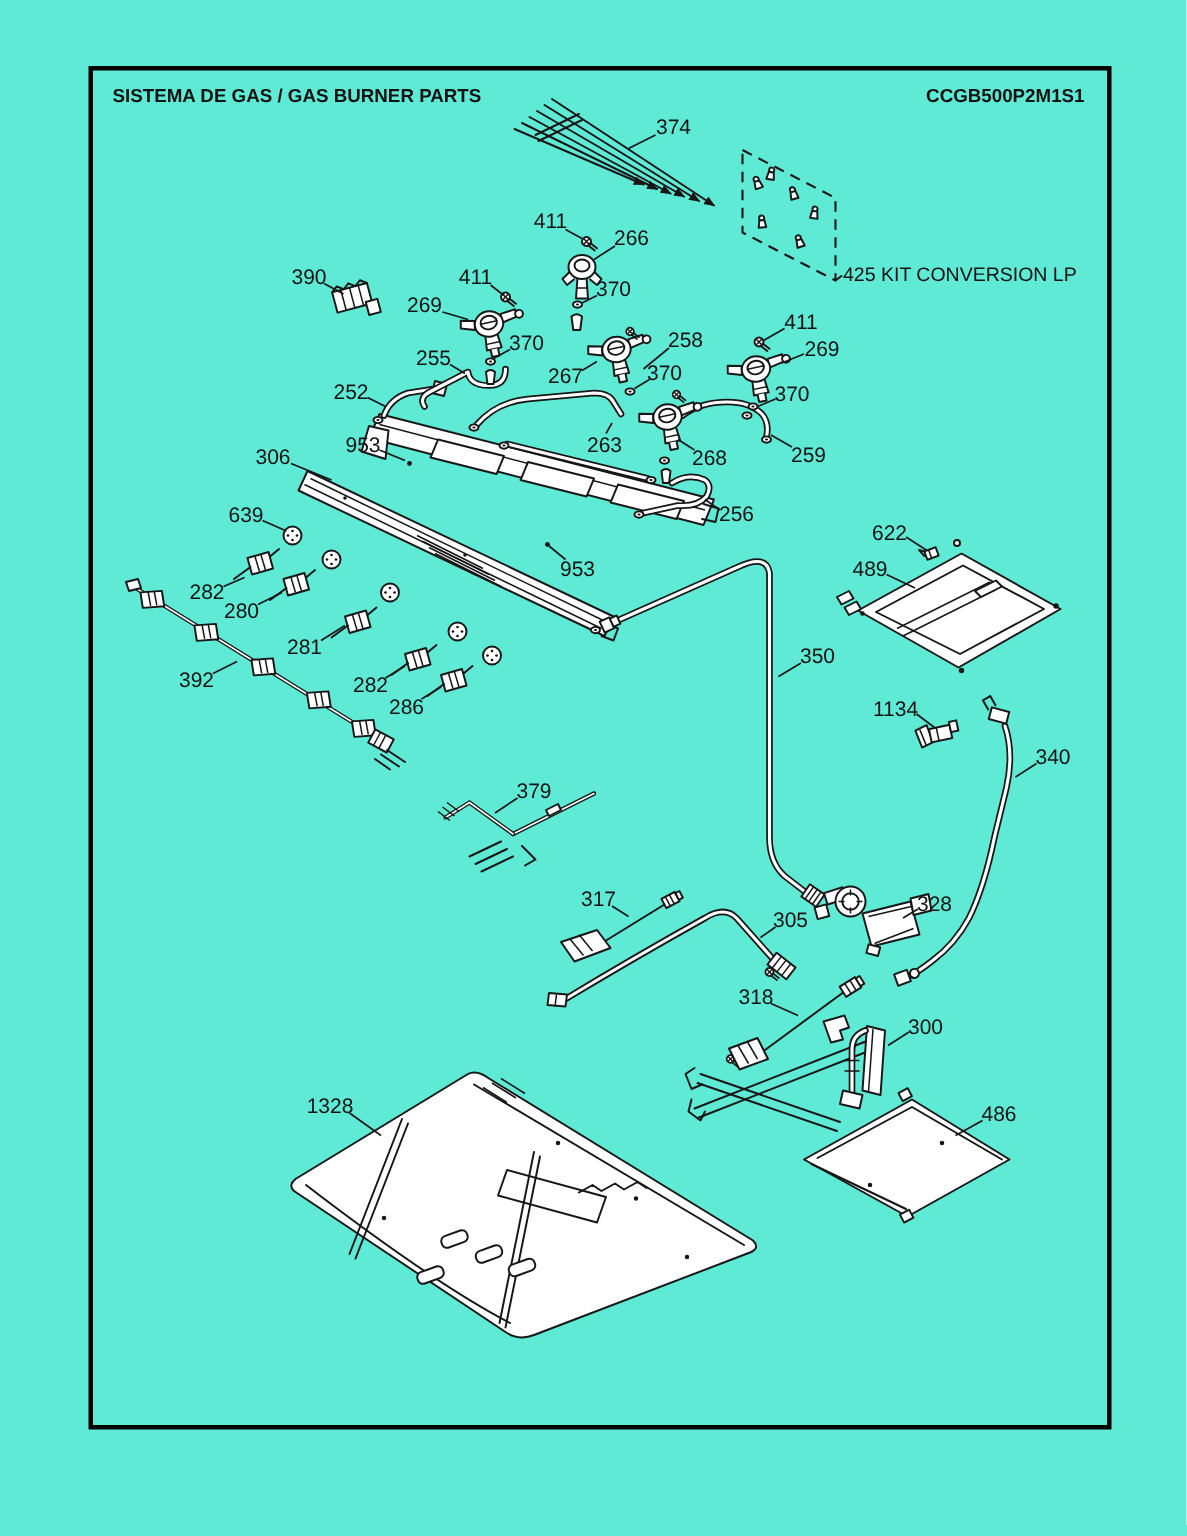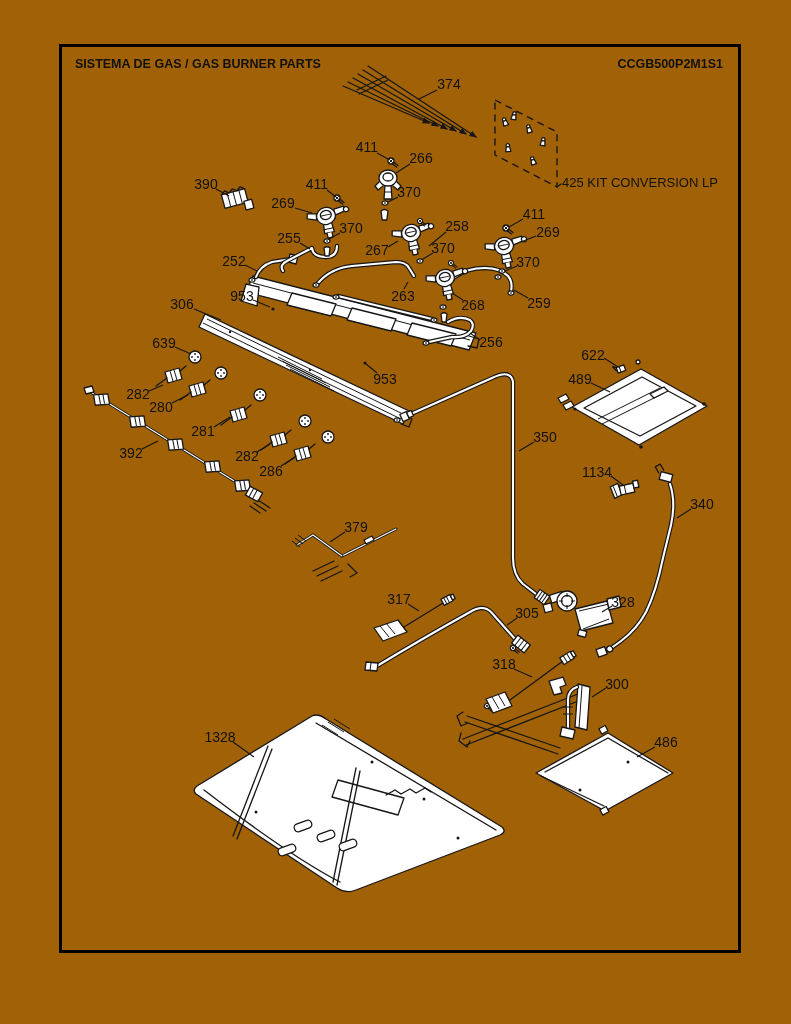--- a/index.html
+++ b/index.html
@@ -1,16 +1,16 @@
 <!DOCTYPE html>
 <html><head>
 <meta charset="utf-8">
 <style>
   html,body{margin:0;padding:0;background:#fff;}
-  .stage{position:relative;width:791px;height:1024px;background:#a16207;overflow:hidden;
+  .stage{position:relative;width:791px;height:1024px;background:#5eead4;overflow:hidden;
          font-family:"Liberation Sans",sans-serif;}
   svg{position:absolute;left:0;top:0;}
   
   .s   {stroke:#161616;fill:none;stroke-width:1.3;stroke-linecap:round;stroke-linejoin:round;}
   .sf  {stroke:#161616;fill:#fff;stroke-width:1.3;stroke-linejoin:round;}
   .thin{stroke:#161616;fill:none;stroke-width:1;}
   .p4  {stroke:#161616;fill:none;stroke-width:4.4;stroke-linecap:round;stroke-linejoin:round;}
   .p2  {stroke:#fff;fill:none;stroke-width:2.1;stroke-linecap:round;stroke-linejoin:round;}
   .w3  {stroke:#161616;fill:none;stroke-width:2.8;stroke-linecap:round;}
   .w1  {stroke:#fff;fill:none;stroke-width:1.1;stroke-linecap:round;}

